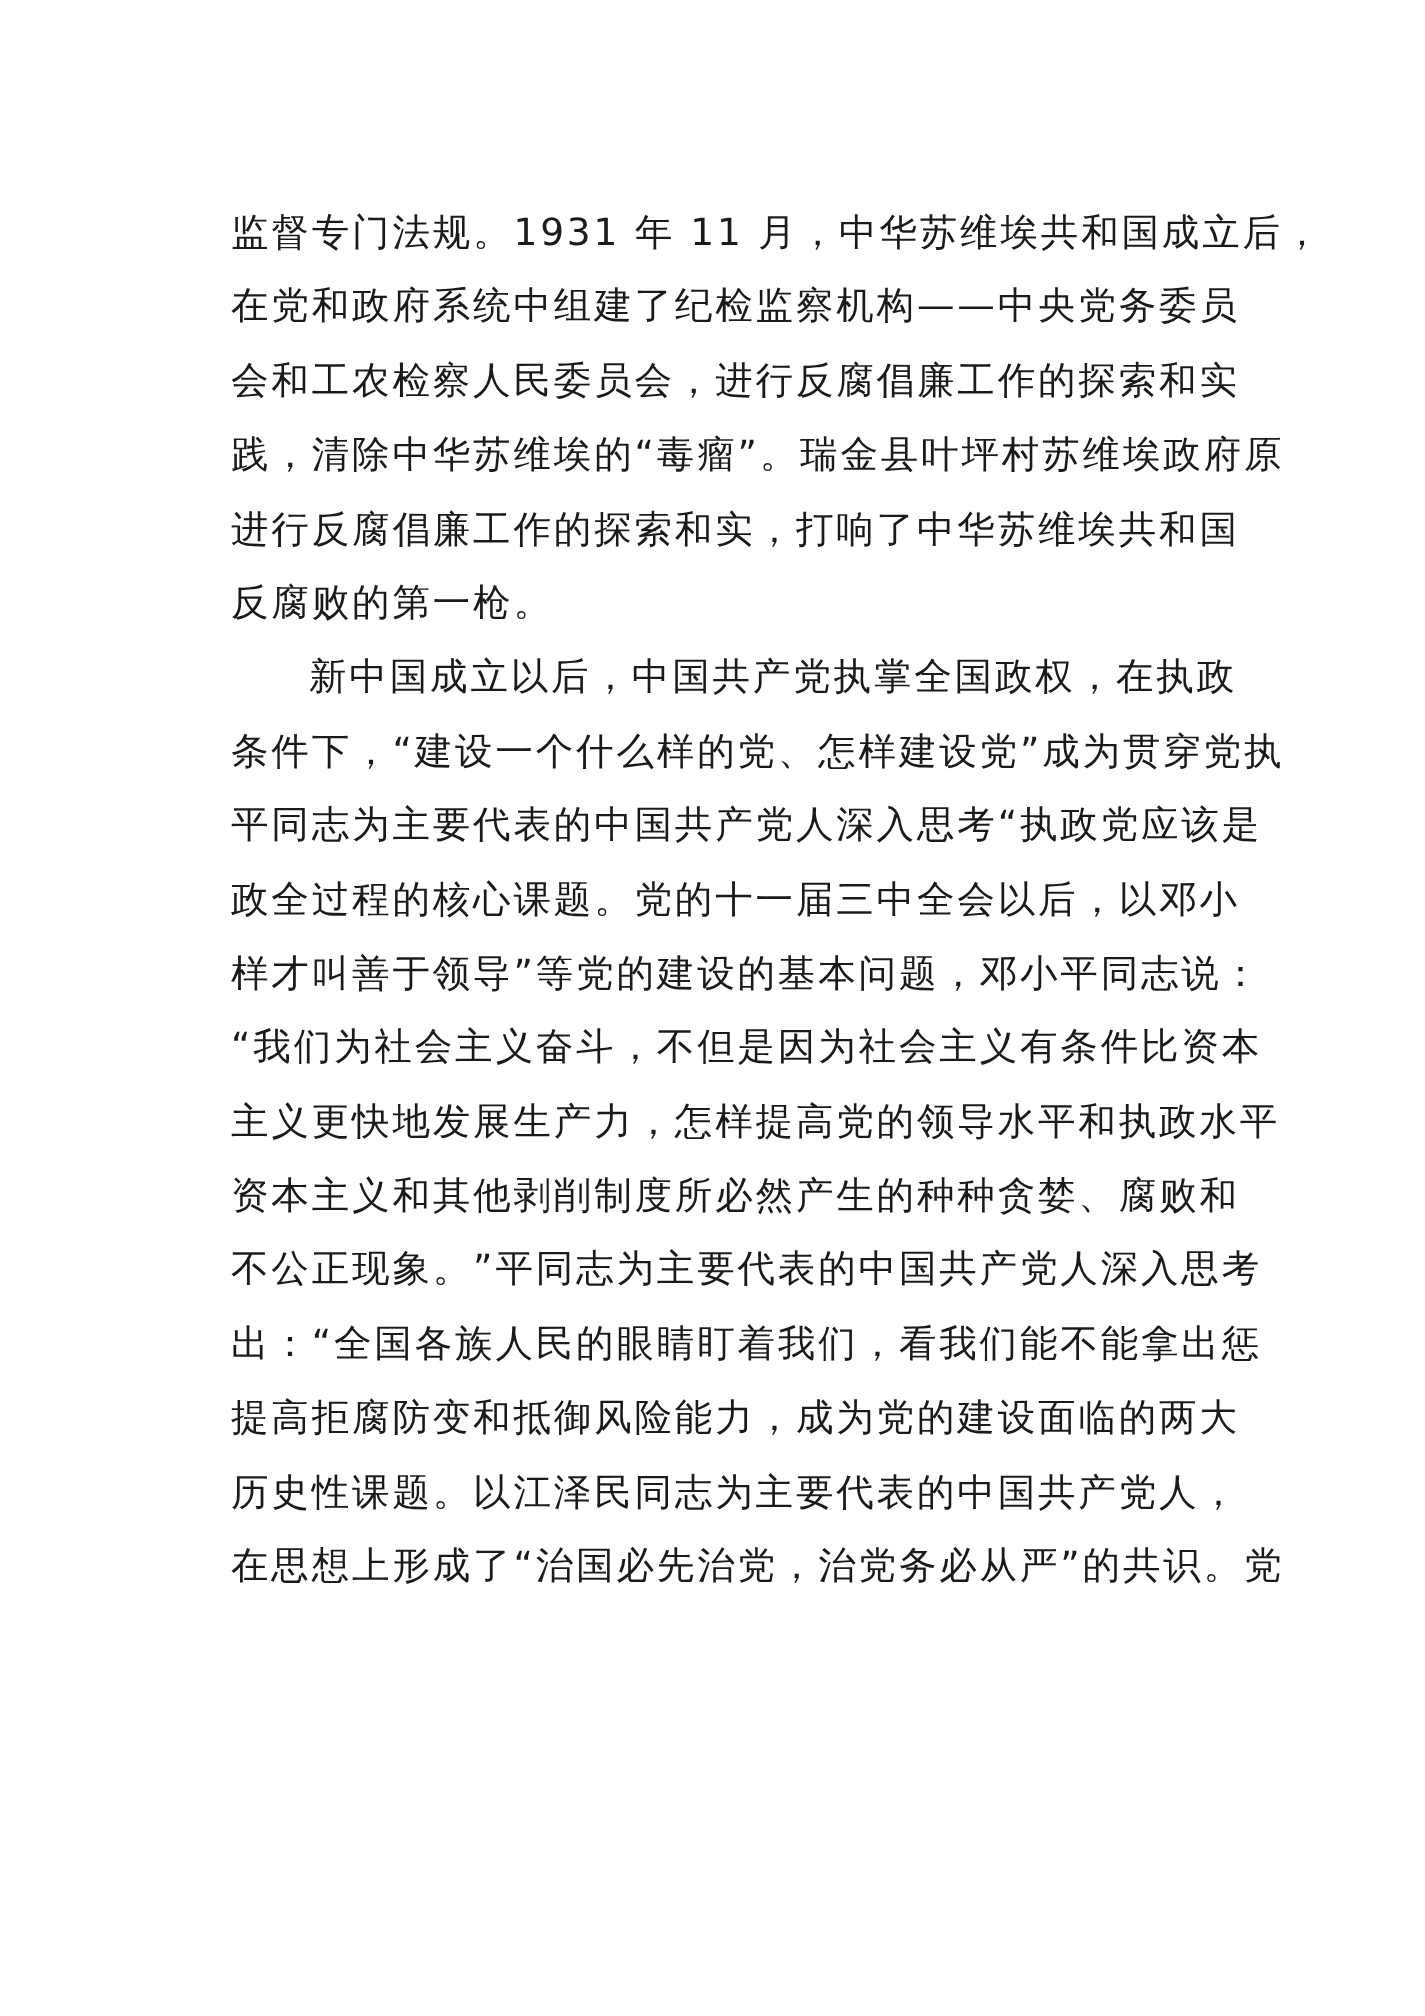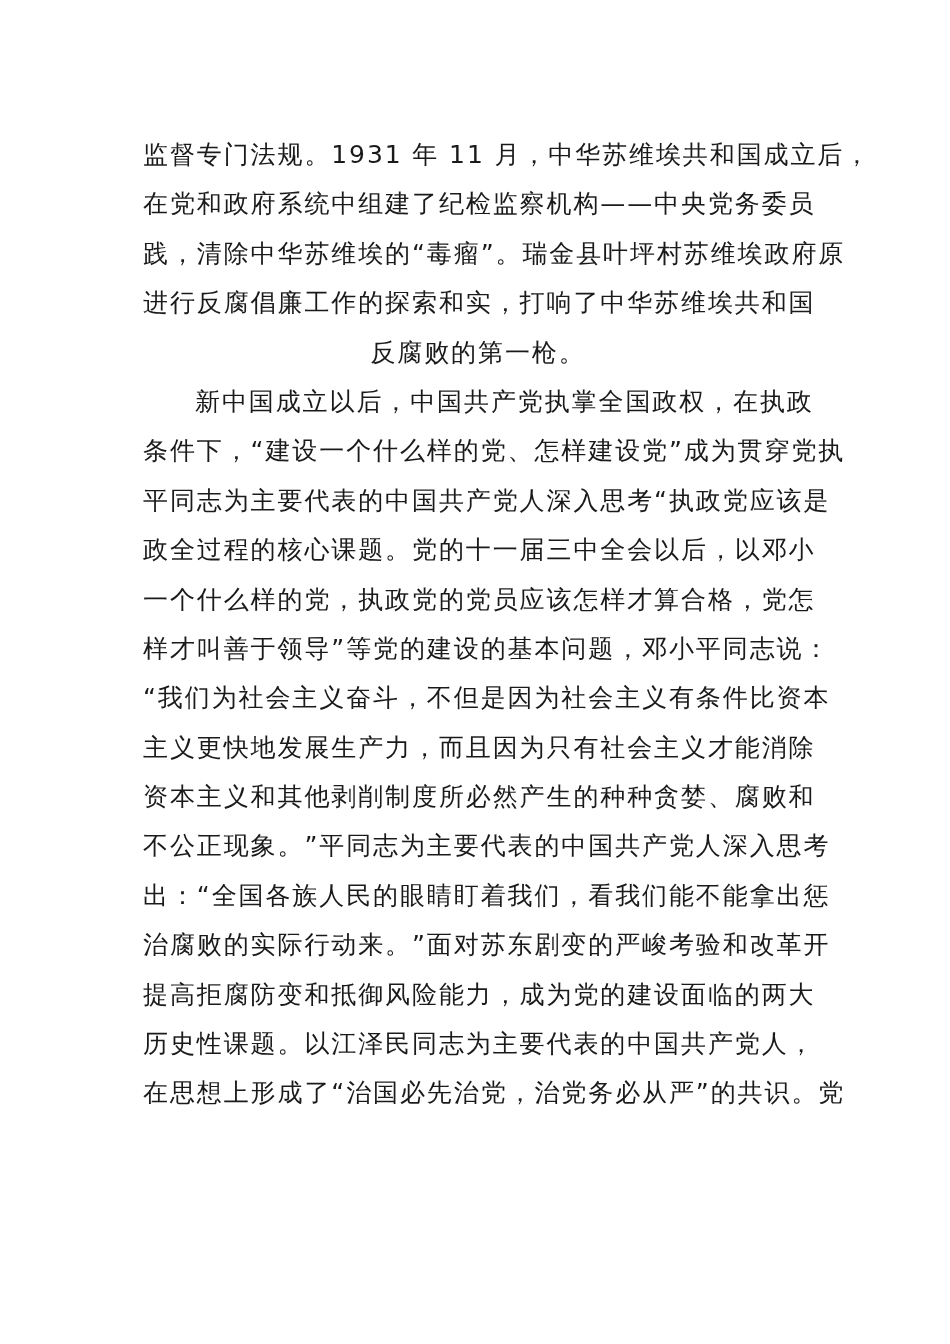--- a/index.html
+++ b/index.html
@@ -18,57 +18,55 @@
     .page {
       position: absolute;
       left: 0;
       top: 0;
       width: 950px;
       height: 1344px;
       background: #ffffff;
     }
     .body-text {
       position: absolute;
-      left: 143px;
+      left: 154px;
       top: 130px;
       width: 670px;
-      text-align: center;
     }
     .line {
       height: 49.4px;
       line-height: 49.4px;
       font-size: 25px;
       white-space: nowrap;
       letter-spacing: 1.9px;
     }
     .line.indent {
       padding-left: 52px;
     }
   </style>
 </head>
 <body>
 
 <div class="page">
   <div class="body-text">
 
     <div class="line">监督专门法规。1931 年 11 月，中华苏维埃共和国成立后，</div>
     <div class="line">在党和政府系统中组建了纪检监察机构——中央党务委员</div>
+    <div class="line">会和工农检察人民委员会，进行反腐倡廉工作的探索和实</div>
     <div class="line">践，清除中华苏维埃的“毒瘤”。瑞金县叶坪村苏维埃政府原</div>
     <div class="line">进行反腐倡廉工作的探索和实，打响了中华苏维埃共和国</div>
     <div class="line">反腐败的第一枪。</div>
 
     <div class="line indent">新中国成立以后，中国共产党执掌全国政权，在执政</div>
     <div class="line">条件下，“建设一个什么样的党、怎样建设党”成为贯穿党执</div>
     <div class="line">平同志为主要代表的中国共产党人深入思考“执政党应该是</div>
     <div class="line">政全过程的核心课题。党的十一届三中全会以后，以邓小</div>
-    <div class="line">一个什么样的党，执政党的党员应该怎样才算合格，党怎</div>
     <div class="line">样才叫善于领导”等党的建设的基本问题，邓小平同志说：</div>
     <div class="line">“我们为社会主义奋斗，不但是因为社会主义有条件比资本</div>
-    <div class="line">主义更快地发展生产力，而且因为只有社会主义才能消除</div>
+    <div class="line">主义更快地发展生产力，怎样提高党的领导水平和执政水平</div>
     <div class="line">资本主义和其他剥削制度所必然产生的种种贪婪、腐败和</div>
     <div class="line">不公正现象。”平同志为主要代表的中国共产党人深入思考</div>
     <div class="line">出：“全国各族人民的眼睛盯着我们，看我们能不能拿出惩</div>
-    <div class="line">治腐败的实际行动来。”面对苏东剧变的严峻考验和改革开</div>
     <div class="line">提高拒腐防变和抵御风险能力，成为党的建设面临的两大</div>
     <div class="line">历史性课题。以江泽民同志为主要代表的中国共产党人，</div>
     <div class="line">在思想上形成了“治国必先治党，治党务必从严”的共识。党</div>
   </div>
 </div>
 
 </body></html>

